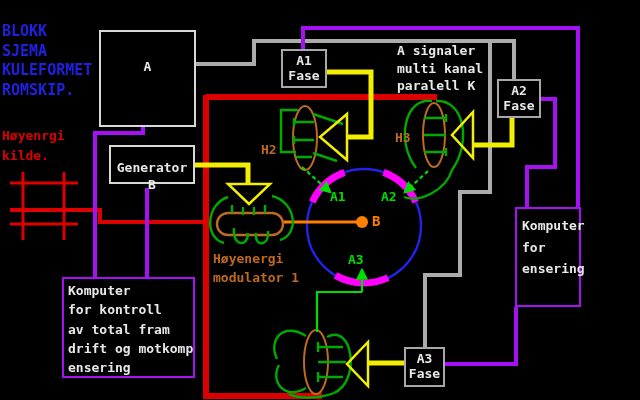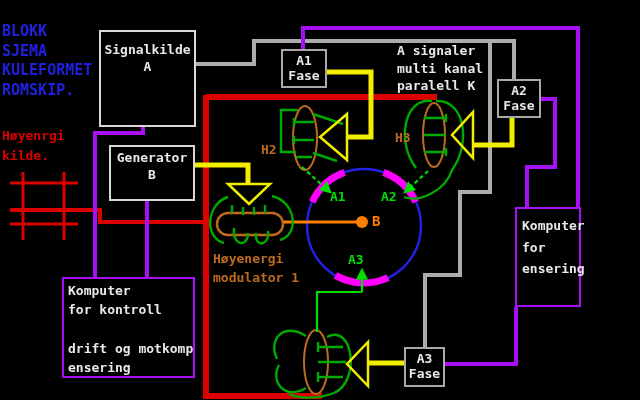--- a/index.html
+++ b/index.html
@@ -137,27 +137,27 @@
 <div class="txt browntxt" style="left:261px;top:140px;">H2</div>
 <div class="txt browntxt" style="left:395px;top:128px;">H3</div>
 
 <div class="txt browntxt mod-label" style="left:213px;top:249px;"><span>Høyenergi</span><br><span>modulator 1</span></div>
 
 <div class="txt greentxt" style="left:330px;top:187px;">A1</div>
 <div class="txt greentxt" style="left:381px;top:187px;">A2</div>
 <div class="txt orangetxt" style="left:372px;top:212px;">B</div>
 <div class="txt greentxt" style="left:348px;top:250px;">A3</div>
 
-<div class="box wborder" style="left:99px;top:30px;width:97px;height:97px;padding-top:9px;line-height:17px;"><span>Signalkilde</span><br><span>A</span></div>
+<div class="box wborder" style="left:99px;top:30px;width:97px;height:97px;padding-top:9px;line-height:17px;"><br><span>A</span></div>
 
 <div class="box gborder fase" style="left:281px;top:49px;width:46px;height:39px;"><span>A1</span><br><span>Fase</span></div>
 
 <div class="box gborder fase" style="left:497px;top:79px;width:44px;height:39px;"><span>A2</span><br><span>Fase</span></div>
 
-<div class="box wborder" style="left:109px;top:145px;width:86px;height:56px;padding-top:2px;line-height:17px;"><span>Generator</span><br><span>B</span></div>
+<div class="box wborder" style="left:109px;top:145px;width:86px;height:39px;padding-top:12px;line-height:17px;"><span>Generator</span><br><span>B</span></div>
 
-<div class="box pborder purpletxt" style="left:34px;top:277px;width:133px;height:101px;text-align:left;padding:2px 0 0 4px;line-height:19.3px;"><span>Komputer</span><br><span>for kontroll</span><br><br><span>drift og motkomp</span><br><span>ensering</span></div>
+<div class="box pborder purpletxt" style="left:34px;top:277px;width:133px;height:101px;text-align:left;padding:2px 0 0 4px;line-height:19.3px;"><span>Komputer</span><br><span>for kontroll</span><br><span>av total fram</span><br><span>drift og motkomp</span><br><span>ensering</span></div>
 
 <div class="box pborder purpletxt" style="left:487px;top:207px;width:66px;height:100px;text-align:left;padding:6px 0 0 5px;line-height:21.5px;overflow:visible;"><span>Komputer</span><br><span>for</span><br><span>ensering</span></div>
 
 <div class="box gborder fase" style="left:404px;top:347px;width:41px;height:40px;"><span>A3</span><br><span>Fase</span></div>
 
 </div>
 
 </body></html>

